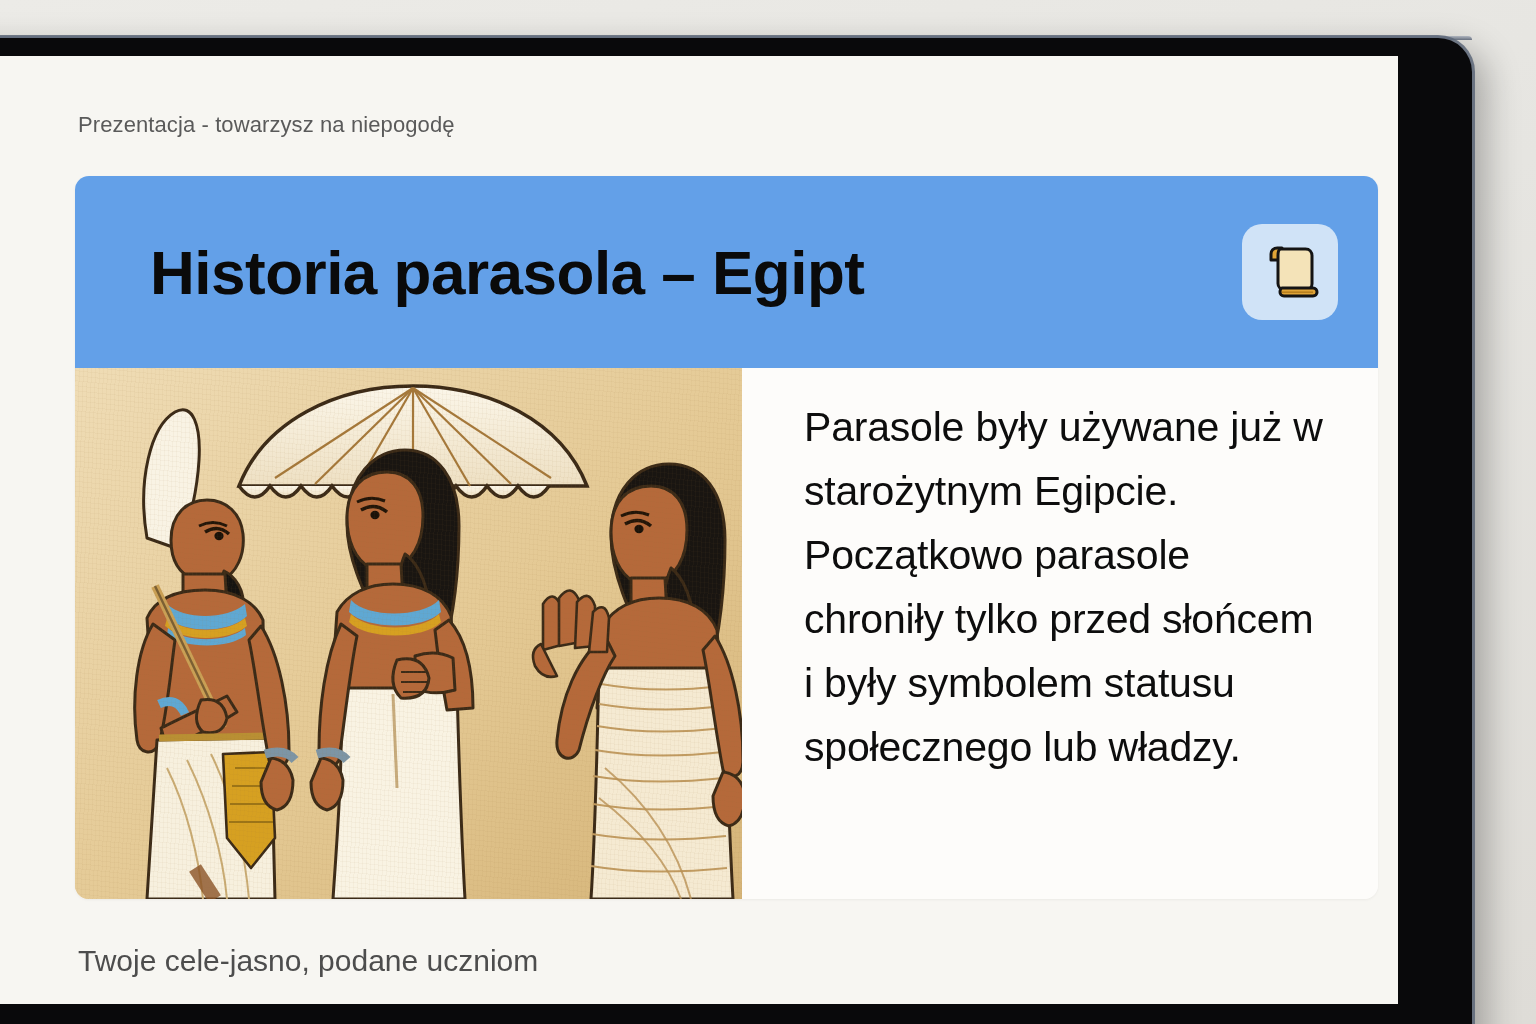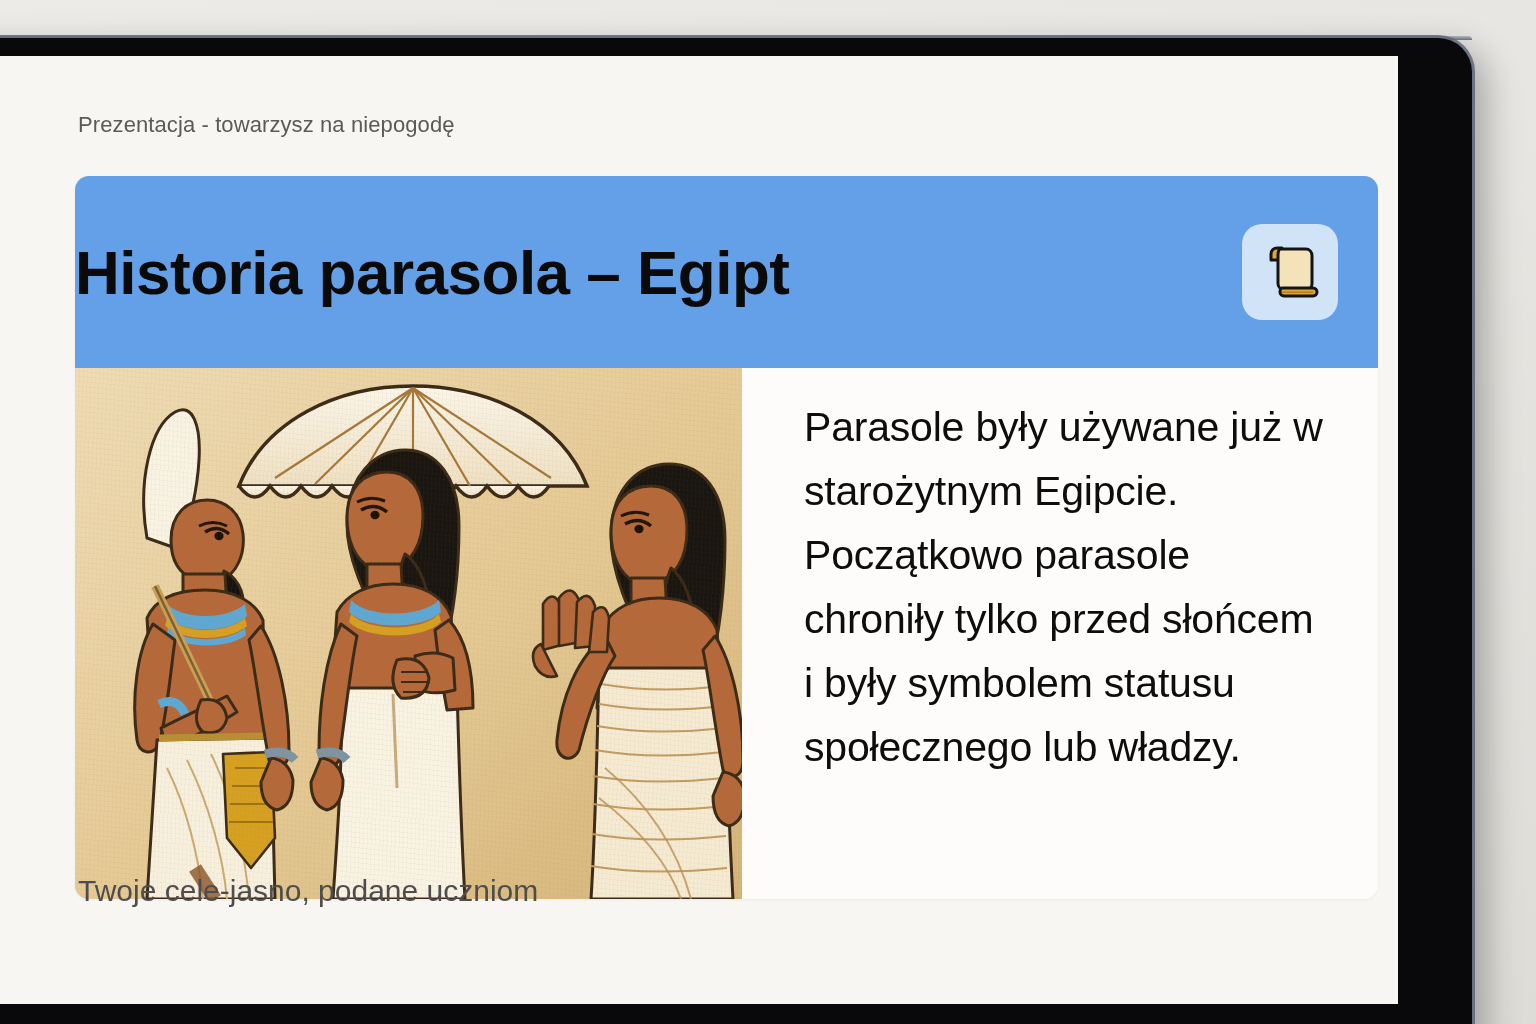--- a/index.html
+++ b/index.html
@@ -90,20 +90,21 @@
 
   #card-header {
     position: relative;
     height: 192px;
     background: #63a0e8;
     display: flex;
     align-items: center;
   }
 
   #slide-title {
+    margin-left: 75px;
     font-size: 62px;
     font-weight: bold;
     color: #0a0a0a;
     letter-spacing: -0.5px;
     white-space: nowrap;
   }
 
   #header-badge {
     position: absolute;
     right: 40px;
@@ -158,21 +159,21 @@
   #body-copy {
     font-size: 41px;
     line-height: 1.56;
     color: #0d0d0d;
     letter-spacing: -0.2px;
   }
 
   #footer-label {
     position: absolute;
     left: 138px;
-    top: 818px;
+    top: 888px;
     font-size: 30px;
     color: #4d4d4d;
     white-space: nowrap;
   }
 </style>
 </head>
 <body>
 
 <div id="scene">
 

